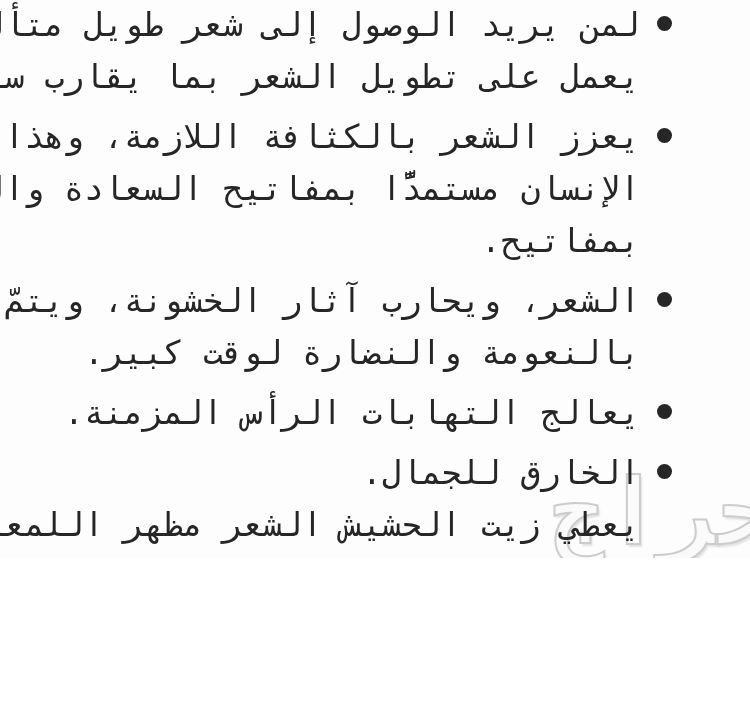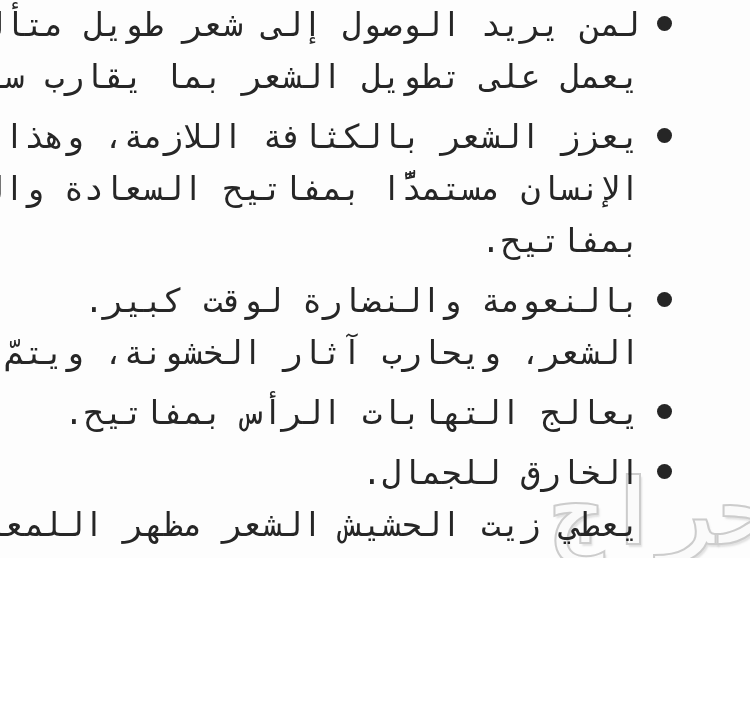--- a/index.html
+++ b/index.html
@@ -75,29 +75,29 @@
       <div class="lines">
         <div class="line">يعزز الشعر بالكثافة اللازمة، وهذا ما يجعل</div>
         <div class="line">الإنسان مستمدًّا بمفاتيح السعادة والراحة</div>
         <div class="line">بمفاتيح.</div>
       </div>
     </li>
 
     <li class="benefit-item">
       <span class="bullet-dot"></span>
       <div class="lines">
+        <div class="line">الشعر، ويحارب آثار الخشونة، ويتمّ‌التمتع</div>
         <div class="line">بالنعومة والنضارة لوقت كبير.</div>
-        <div class="line">الشعر، ويحارب آثار الخشونة، ويتمّ‌التمتع</div>
       </div>
     </li>
 
     <li class="benefit-item">
       <span class="bullet-dot"></span>
       <div class="lines">
-        <div class="line">يعالج التهابات الرأس بمفاتيح.</div>
+        <div class="line">يعالج التهابات الرأس المزمنة.</div>
       </div>
     </li>
 
     <li class="benefit-item">
       <span class="bullet-dot"></span>
       <div class="lines">
         <div class="line">الخارق للجمال.</div>
         <div class="line">يعطي زيت الحشيش الشعر مظهر اللمعان</div>
       </div>
     </li>

